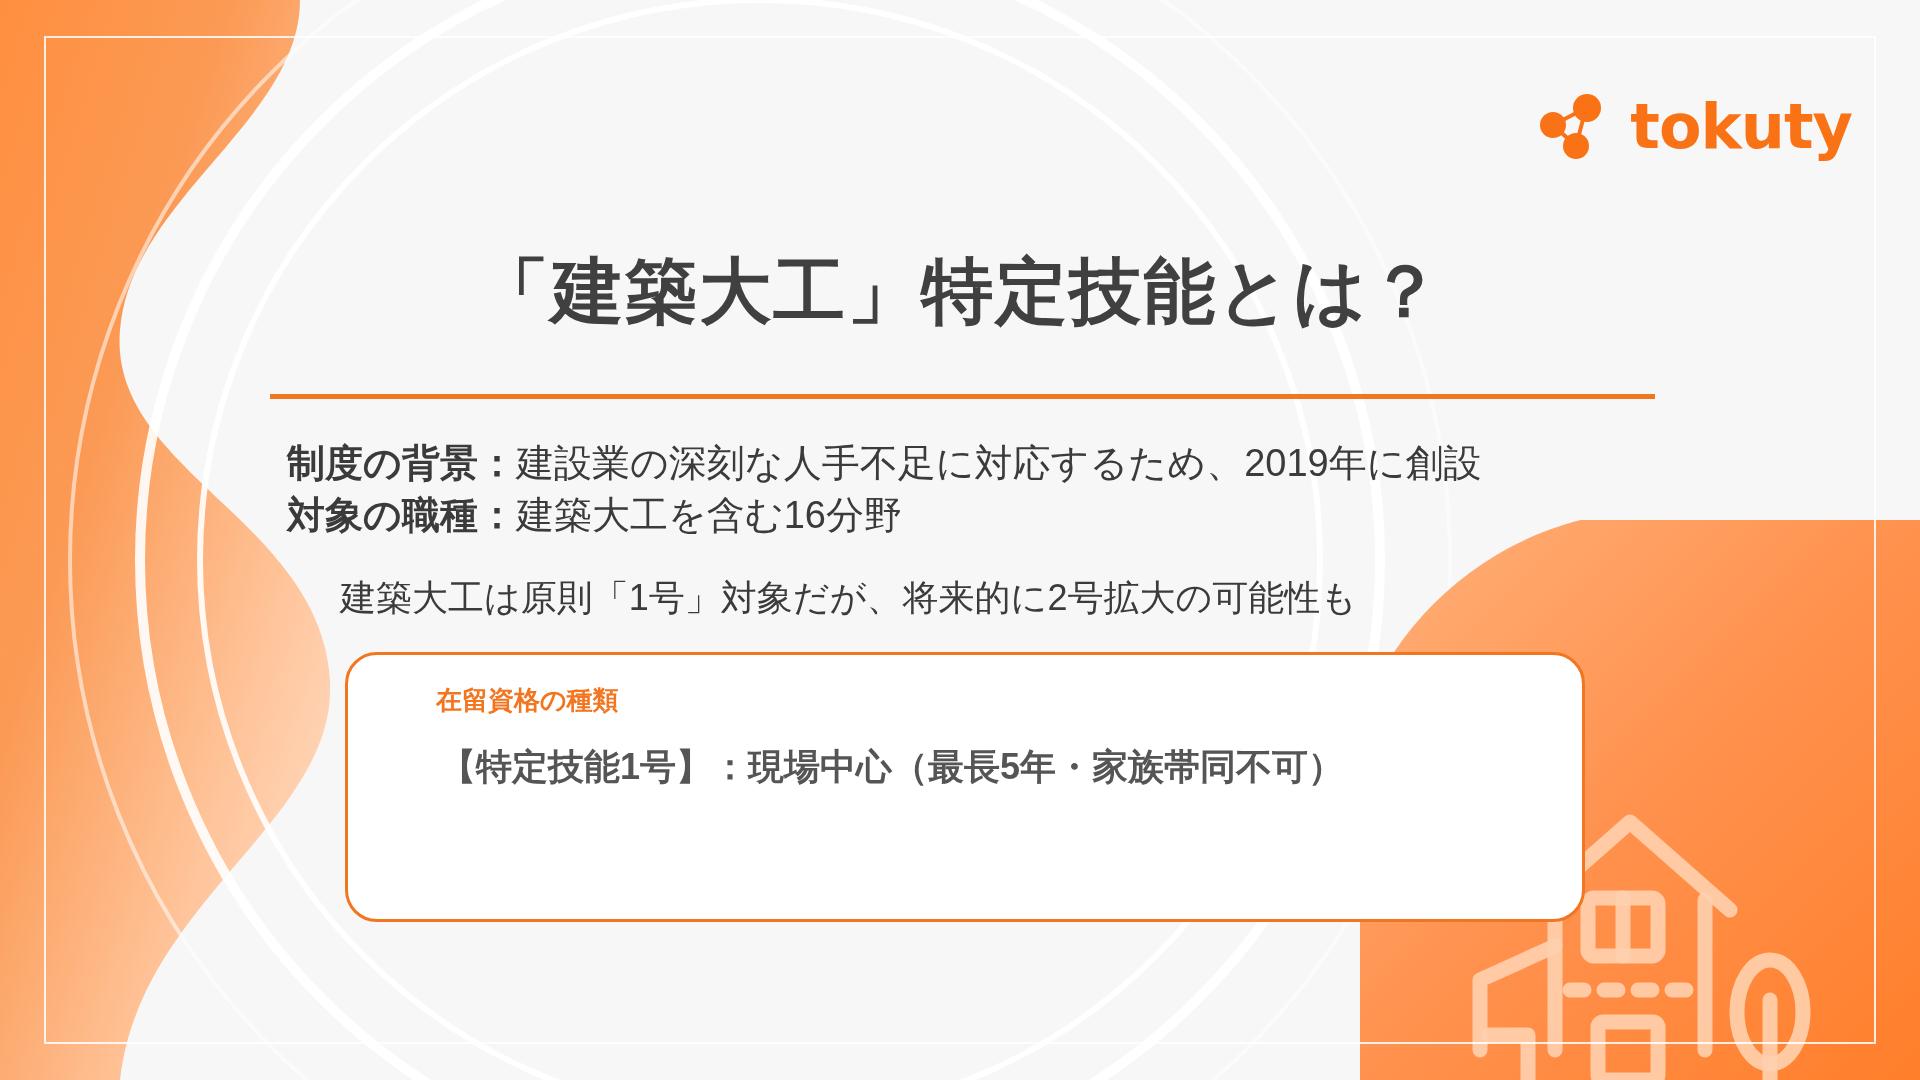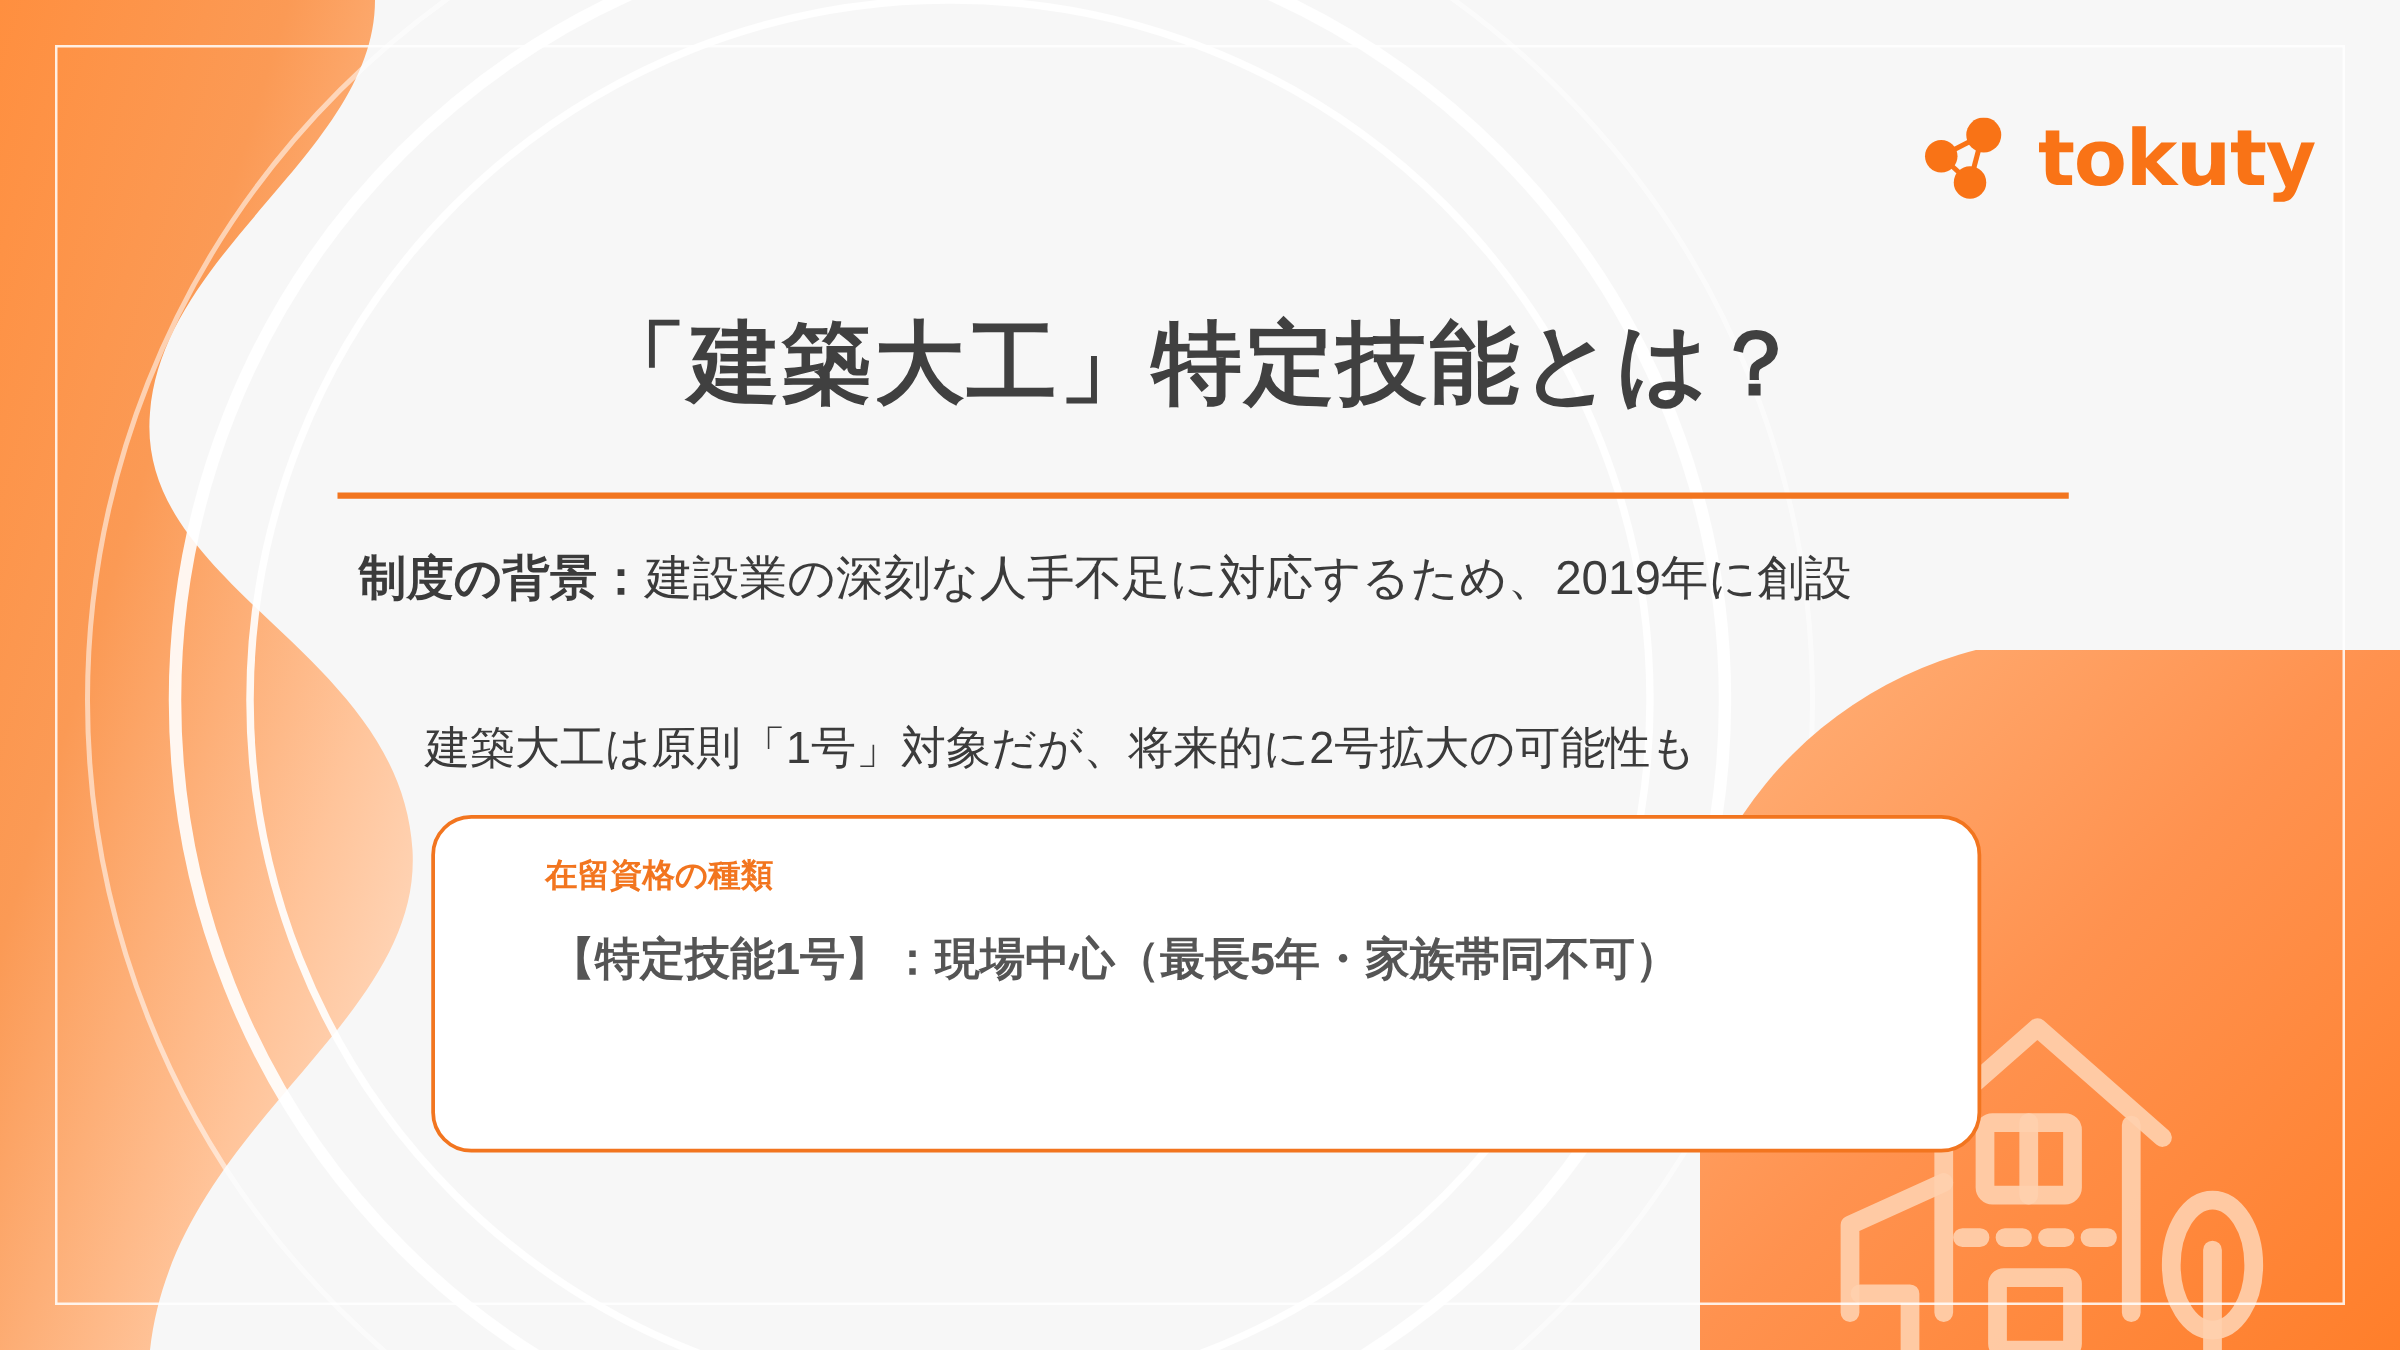--- a/index.html
+++ b/index.html
@@ -153,20 +153,23 @@
   <div class="content">
 
     <div class="title">「建築大工」特定技能とは？</div>
 
     <div class="divider"></div>
 
     <div class="body-line line1">
       <span class="lead">制度の背景：</span><span>建設業の深刻な人手不足に対応するため、2019年に創設</span>
     </div>
 
+    <div class="body-line line2">
+      <span class="lead">対象の職種：</span><span>建築大工を含む16分野</span>
+    </div>
 
     <div class="body-line line3">建築大工は原則「1号」対象だが、将来的に2号拡大の可能性も</div>
 
     <div class="card">
       <div class="card-title">在留資格の種類</div>
       <div class="card-row card-row-1">【特定技能1号】：現場中心（最長5年・家族帯同不可）</div>
     </div>
 
   </div>
 </div>

